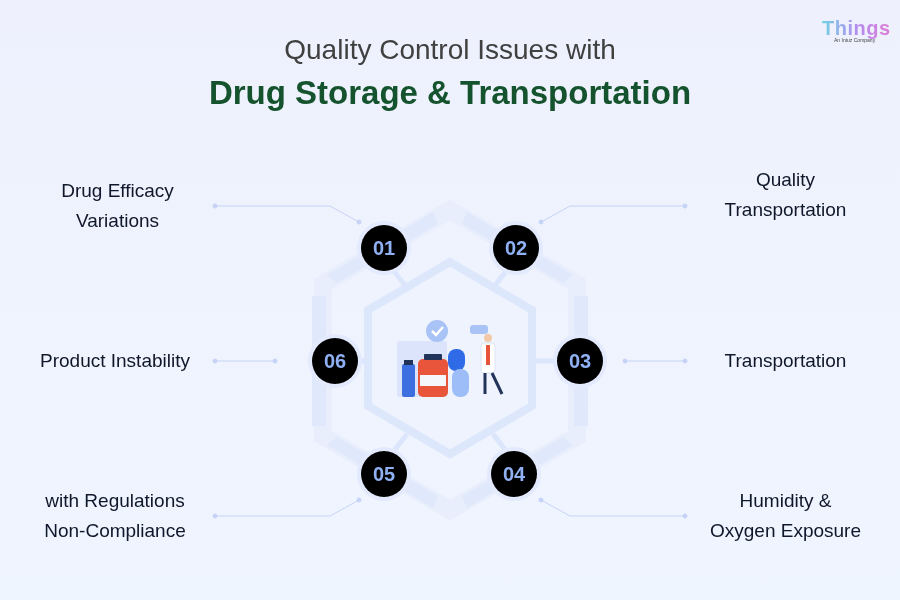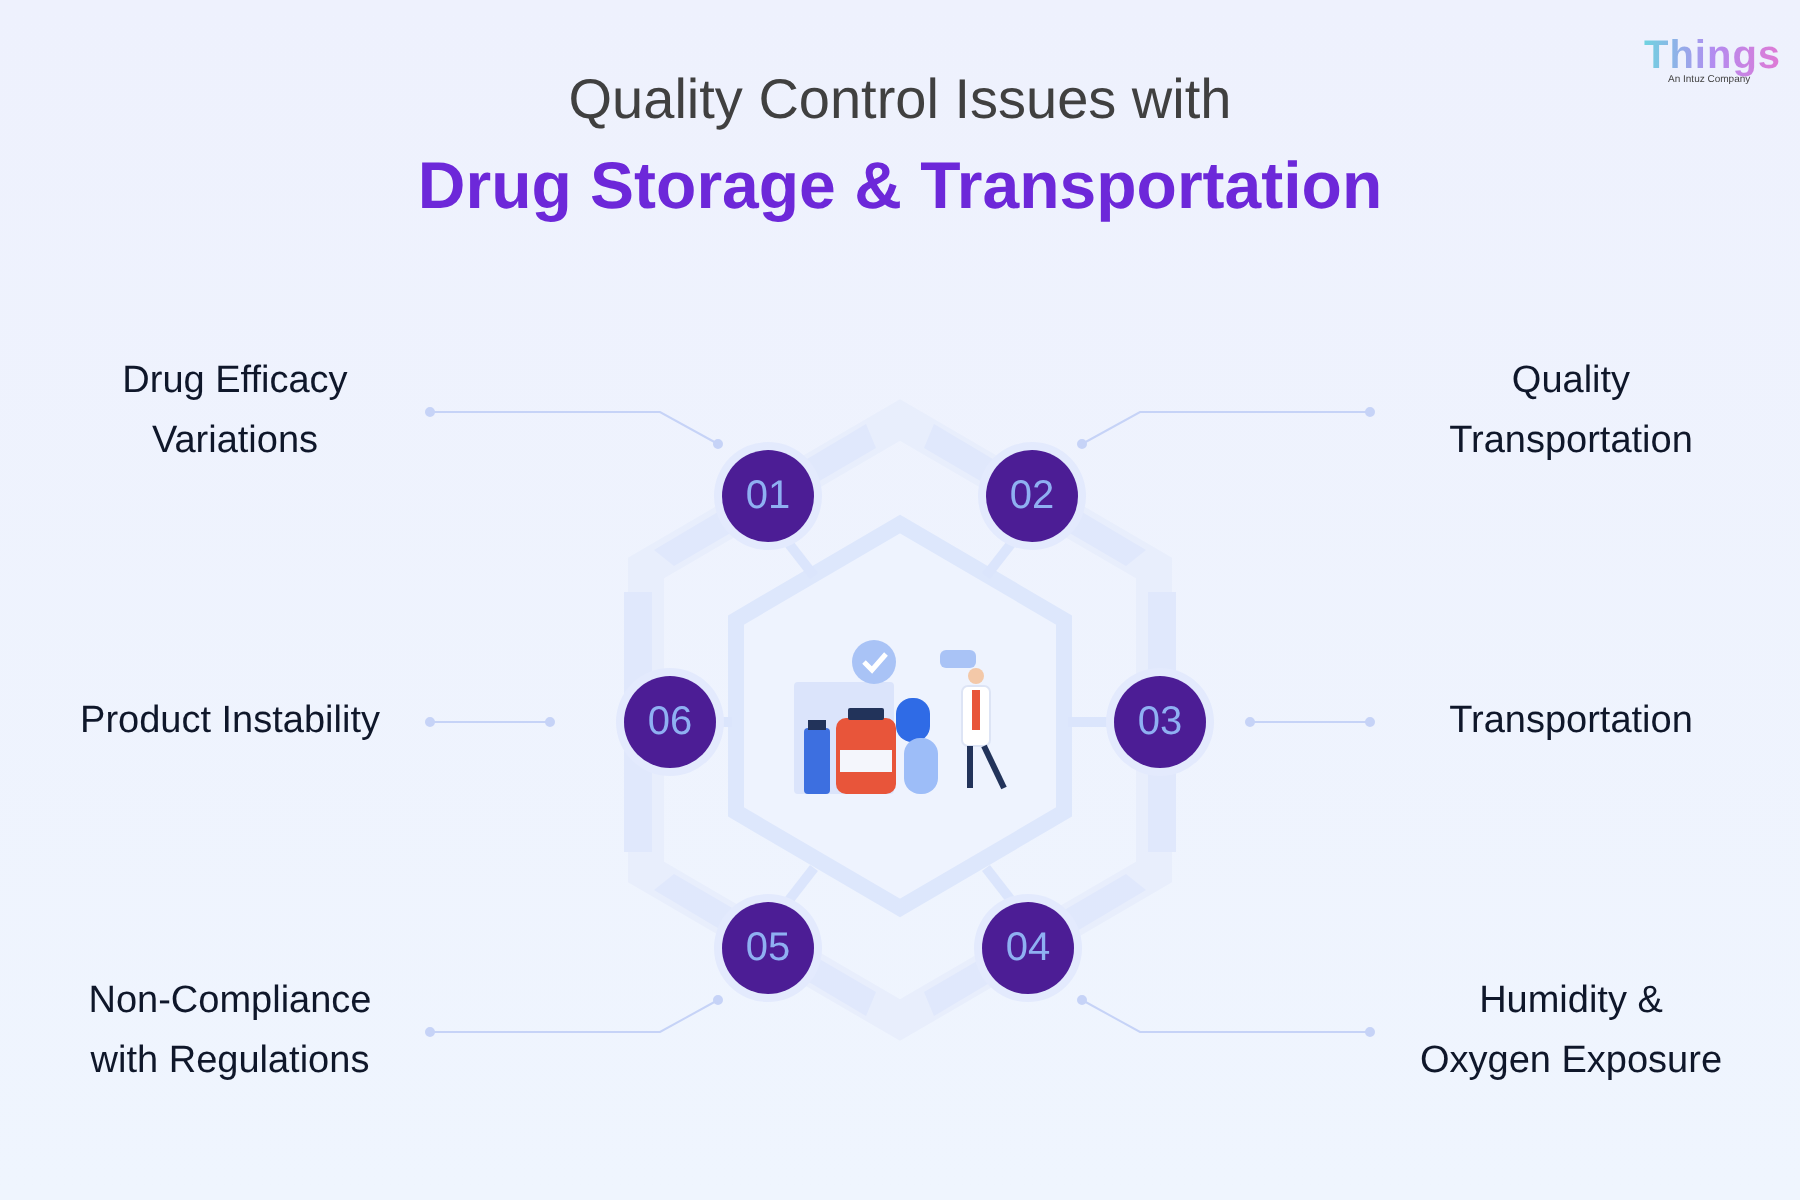--- a/index.html
+++ b/index.html
@@ -1,24 +1,24 @@
 <!DOCTYPE html>
 <html><head>
 <meta charset="utf-8">
 <style>
   html,body{margin:0;padding:0;}
   body{width:900px;height:600px;overflow:hidden;background:linear-gradient(180deg,#eef1fd 0%,#eff5fe 100%);font-family:"Liberation Sans",sans-serif;position:relative;}
   .title1{position:absolute;top:34px;left:0;width:900px;text-align:center;font-size:28px;color:#404040;}
-  .title2{position:absolute;top:74px;left:0;width:900px;text-align:center;font-size:33px;font-weight:bold;color:#6d28d9;}
+  .title2{position:absolute;top:74px;left:0;width:900px;text-align:center;font-size:33px;font-weight:bold;color:#14532d;}
   .logo{position:absolute;left:822px;top:17px;width:62px;height:28px;}
   .logo .word{position:absolute;left:0;top:0;font-size:20px;font-weight:bold;letter-spacing:0.5px;background:linear-gradient(90deg,#6fd3e0,#b38cf0,#e07ad4);-webkit-background-clip:text;background-clip:text;color:transparent;}
   .logo .sub{position:absolute;left:12px;top:20px;font-size:5px;color:#444;white-space:nowrap;}
   svg.bg{position:absolute;left:0;top:0;}
   .label{position:absolute;font-size:19px;color:#0f172a;text-align:center;line-height:30px;}
-  .num{position:absolute;width:46px;height:46px;border-radius:50%;background:#4c1d95;box-shadow:0 0 0 4px #e3eafd;display:flex;align-items:center;justify-content:center;font-size:20px;color:#8fb0f2;}
+  .num{position:absolute;width:46px;height:46px;border-radius:50%;background:#000000;box-shadow:0 0 0 4px #e3eafd;display:flex;align-items:center;justify-content:center;font-size:20px;color:#8fb0f2;font-weight:bold;}
 </style>
 </head>
 <body>
 
 <div class="title1">Quality Control Issues with</div>
 <div class="title2">Drug Storage &amp; Transportation</div>
 
 <div class="logo">
   <span class="word">Things</span>
   <span class="sub">An Intuz Company</span>
@@ -89,30 +89,30 @@
 <div class="num" style="left:493px;top:225px;">02</div>
 <div class="num" style="left:557px;top:338px;">03</div>
 <div class="num" style="left:491px;top:451px;">04</div>
 <div class="num" style="left:361px;top:451px;">05</div>
 <div class="num" style="left:312px;top:338px;">06</div>
 
 <div class="label" style="left:20px;top:176px;width:195px;">
   <div>Drug Efficacy</div>
   <div>Variations</div>
 </div>
-<div class="label" style="left:688px;top:176px;width:195px;">
+<div class="label" style="left:688px;top:165px;width:195px;">
   <div>Quality</div>
   <div>Transportation</div>
 </div>
 <div class="label" style="left:688px;top:346px;width:195px;">
   <div>Transportation</div>
 </div>
 <div class="label" style="left:688px;top:486px;width:195px;">
   <div>Humidity &amp;</div>
   <div>Oxygen Exposure</div>
 </div>
 <div class="label" style="left:15px;top:486px;width:200px;">
+  <div>with Regulations</div>
   <div>Non-Compliance</div>
-  <div>with Regulations</div>
 </div>
 <div class="label" style="left:15px;top:346px;width:200px;">
   <div>Product Instability</div>
 </div>
 
 </body></html>

